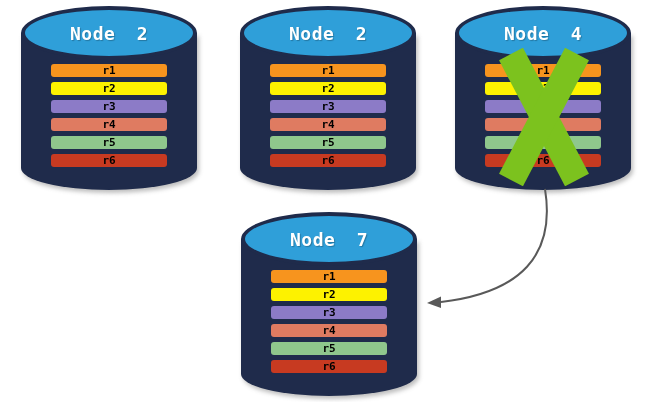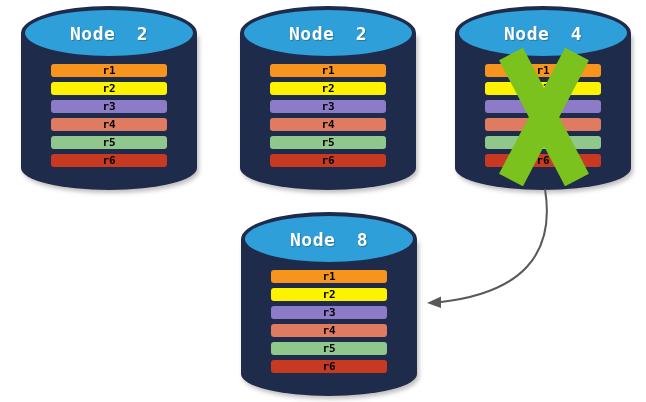--- a/index.html
+++ b/index.html
@@ -137,21 +137,21 @@
     </div>
     <svg class="xmark" width="96" height="138" viewBox="0 0 96 138">
       <line x1="15" y1="6" x2="81" y2="132" style="stroke: rgb(124, 194, 30);"></line>
       <line x1="81" y1="6" x2="15" y2="132" style="stroke: rgb(124, 194, 30);"></line>
     </svg>
   </div>
 
   <div class="node" style="left:241px;top:212px;">
     <div class="cyl-body" style="background-color: rgb(31, 43, 75);"></div>
     <div class="cyl-top" style="background-color: rgb(47, 159, 217); border-color: rgb(31, 43, 75);">
-      <span class="node-title" style="color: rgb(255, 255, 255);">Node 8</span>
+      <span class="node-title" style="color: rgb(255, 255, 255);">Node 7</span>
     </div>
     <div class="rows">
       <div class="row" style="background-color: rgb(247, 148, 30);">r1</div>
       <div class="row" style="background-color: rgb(253, 242, 0);">r2</div>
       <div class="row" style="background-color: rgb(140, 123, 199);">r3</div>
       <div class="row" style="background-color: rgb(223, 123, 97);">r4</div>
       <div class="row" style="background-color: rgb(143, 199, 140);">r5</div>
       <div class="row" style="background-color: rgb(199, 58, 33);">r6</div>
     </div>
   </div>

